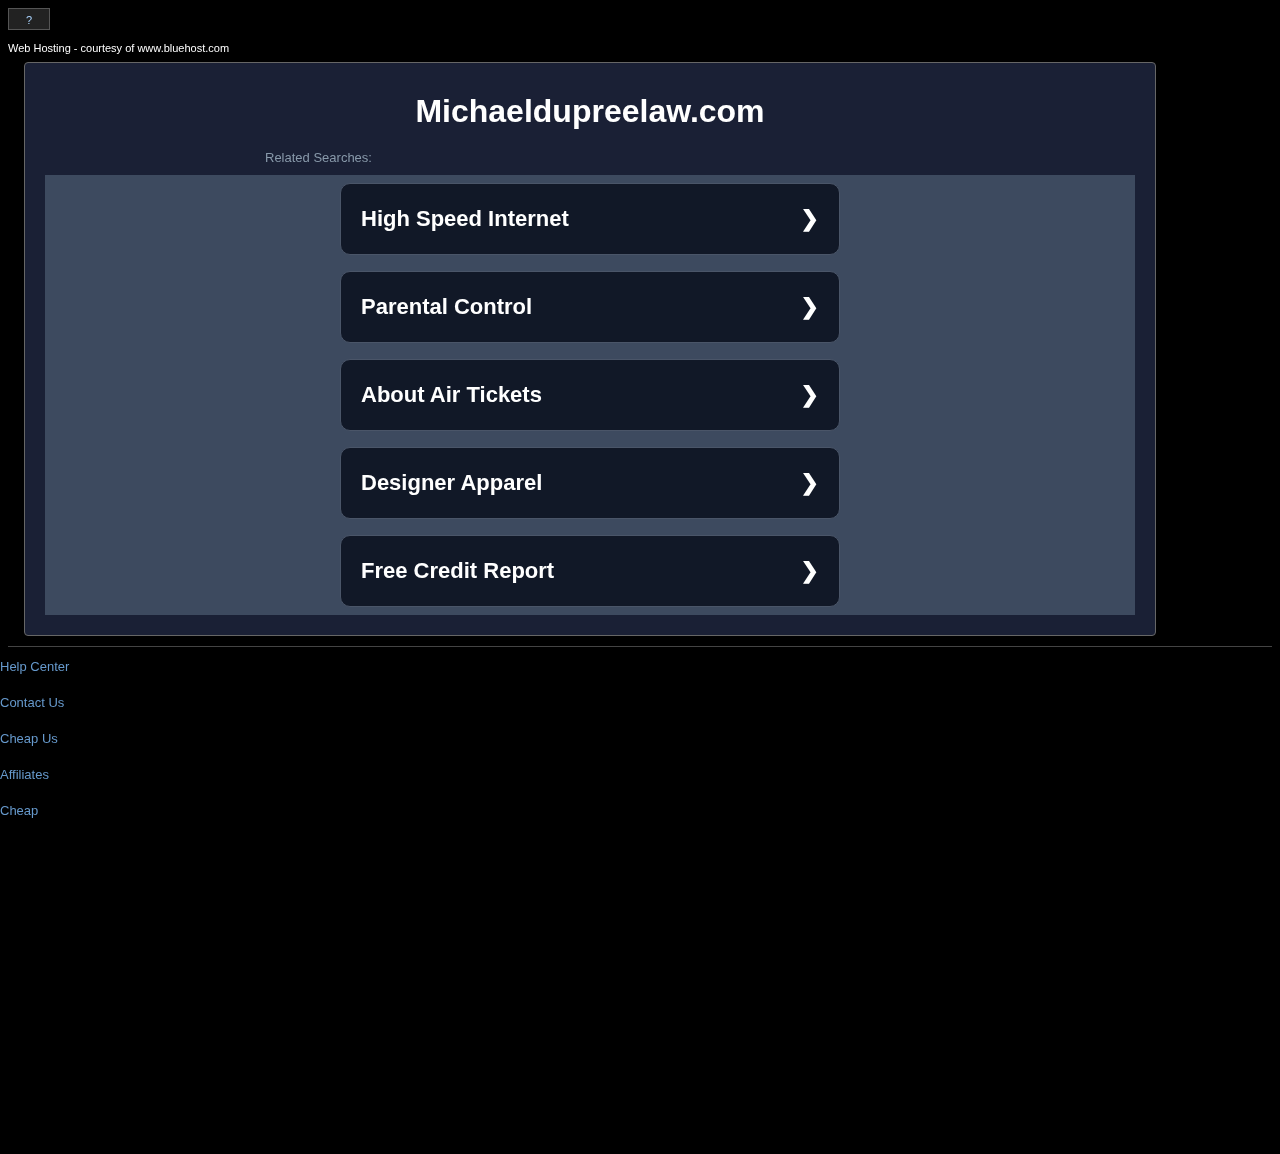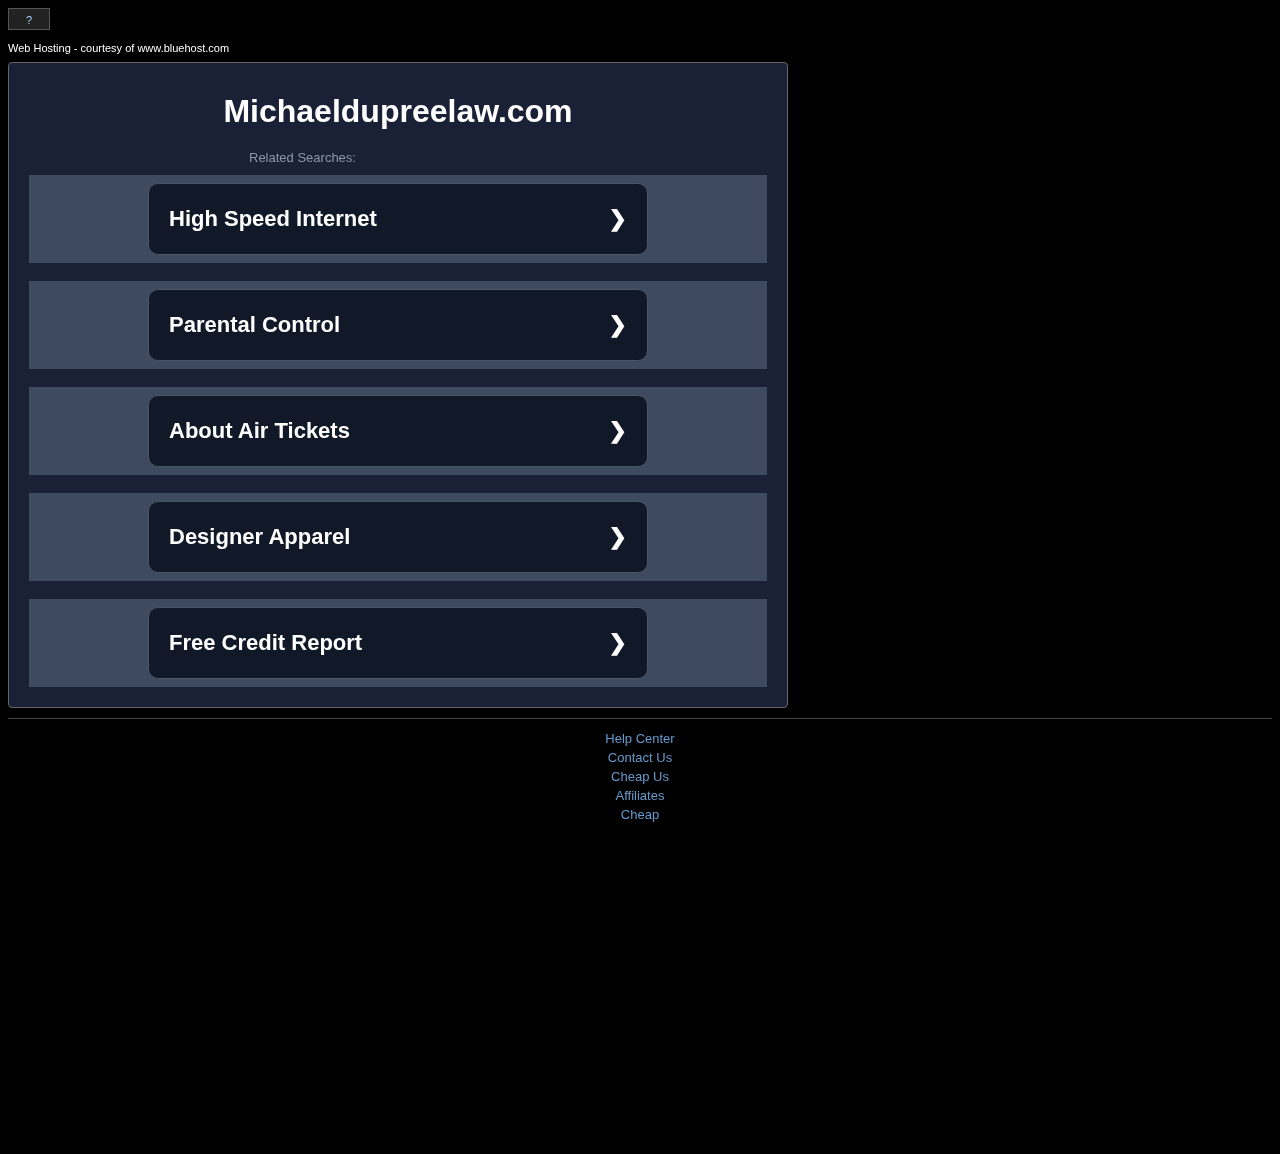--- a/index.html
+++ b/index.html
@@ -32,26 +32,26 @@
 
     
     .hosting-notice {
       font-size: 11px;
       color: #fff;
       padding: 4px 0 8px 8px;
     }
 
     
     .main-box {
-      margin: 0 8px;
+      margin: 0 24px;
       border: 1px solid #666;
       background-color: #1a2035;
       border-radius: 4px;
       padding: 20px 0 20px 0;
-      width: 780px;
+      width: 1132px;
     }
 
     .site-title {
       text-align: center;
       font-size: 32px;
       font-weight: bold;
       color: #fff;
       padding: 10px 20px 20px 20px;
     }
 
@@ -59,21 +59,21 @@
       color: #8899aa;
       font-size: 13px;
       padding: 0 0 10px 240px;
     }
 
     
     .search-items {
       display: flex;
       flex-direction: column;
       align-items: center;
-      gap: 18px;
+      gap: 0;
       padding: 0 20px;
     }
 
     .search-item {
       display: flex;
       align-items: center;
       justify-content: space-between;
       width: 500px;
       background-color: #111827;
       border: 1px solid #4a5568;
@@ -101,23 +101,23 @@
     .footer-divider {
       border: none;
       border-top: 1px solid #444;
       margin: 10px 8px 0 8px;
     }
 
     
     .footer-links {
       display: flex;
       flex-direction: column;
-      align-items: center;
+      align-items: flex-start;
       padding: 12px 0;
-      gap: 4px;
+      gap: 21px;
     }
 
     .footer-links a {
       color: #6699cc;
       text-decoration: none;
       font-size: 13px;
     }
 
     
     .item-row {

